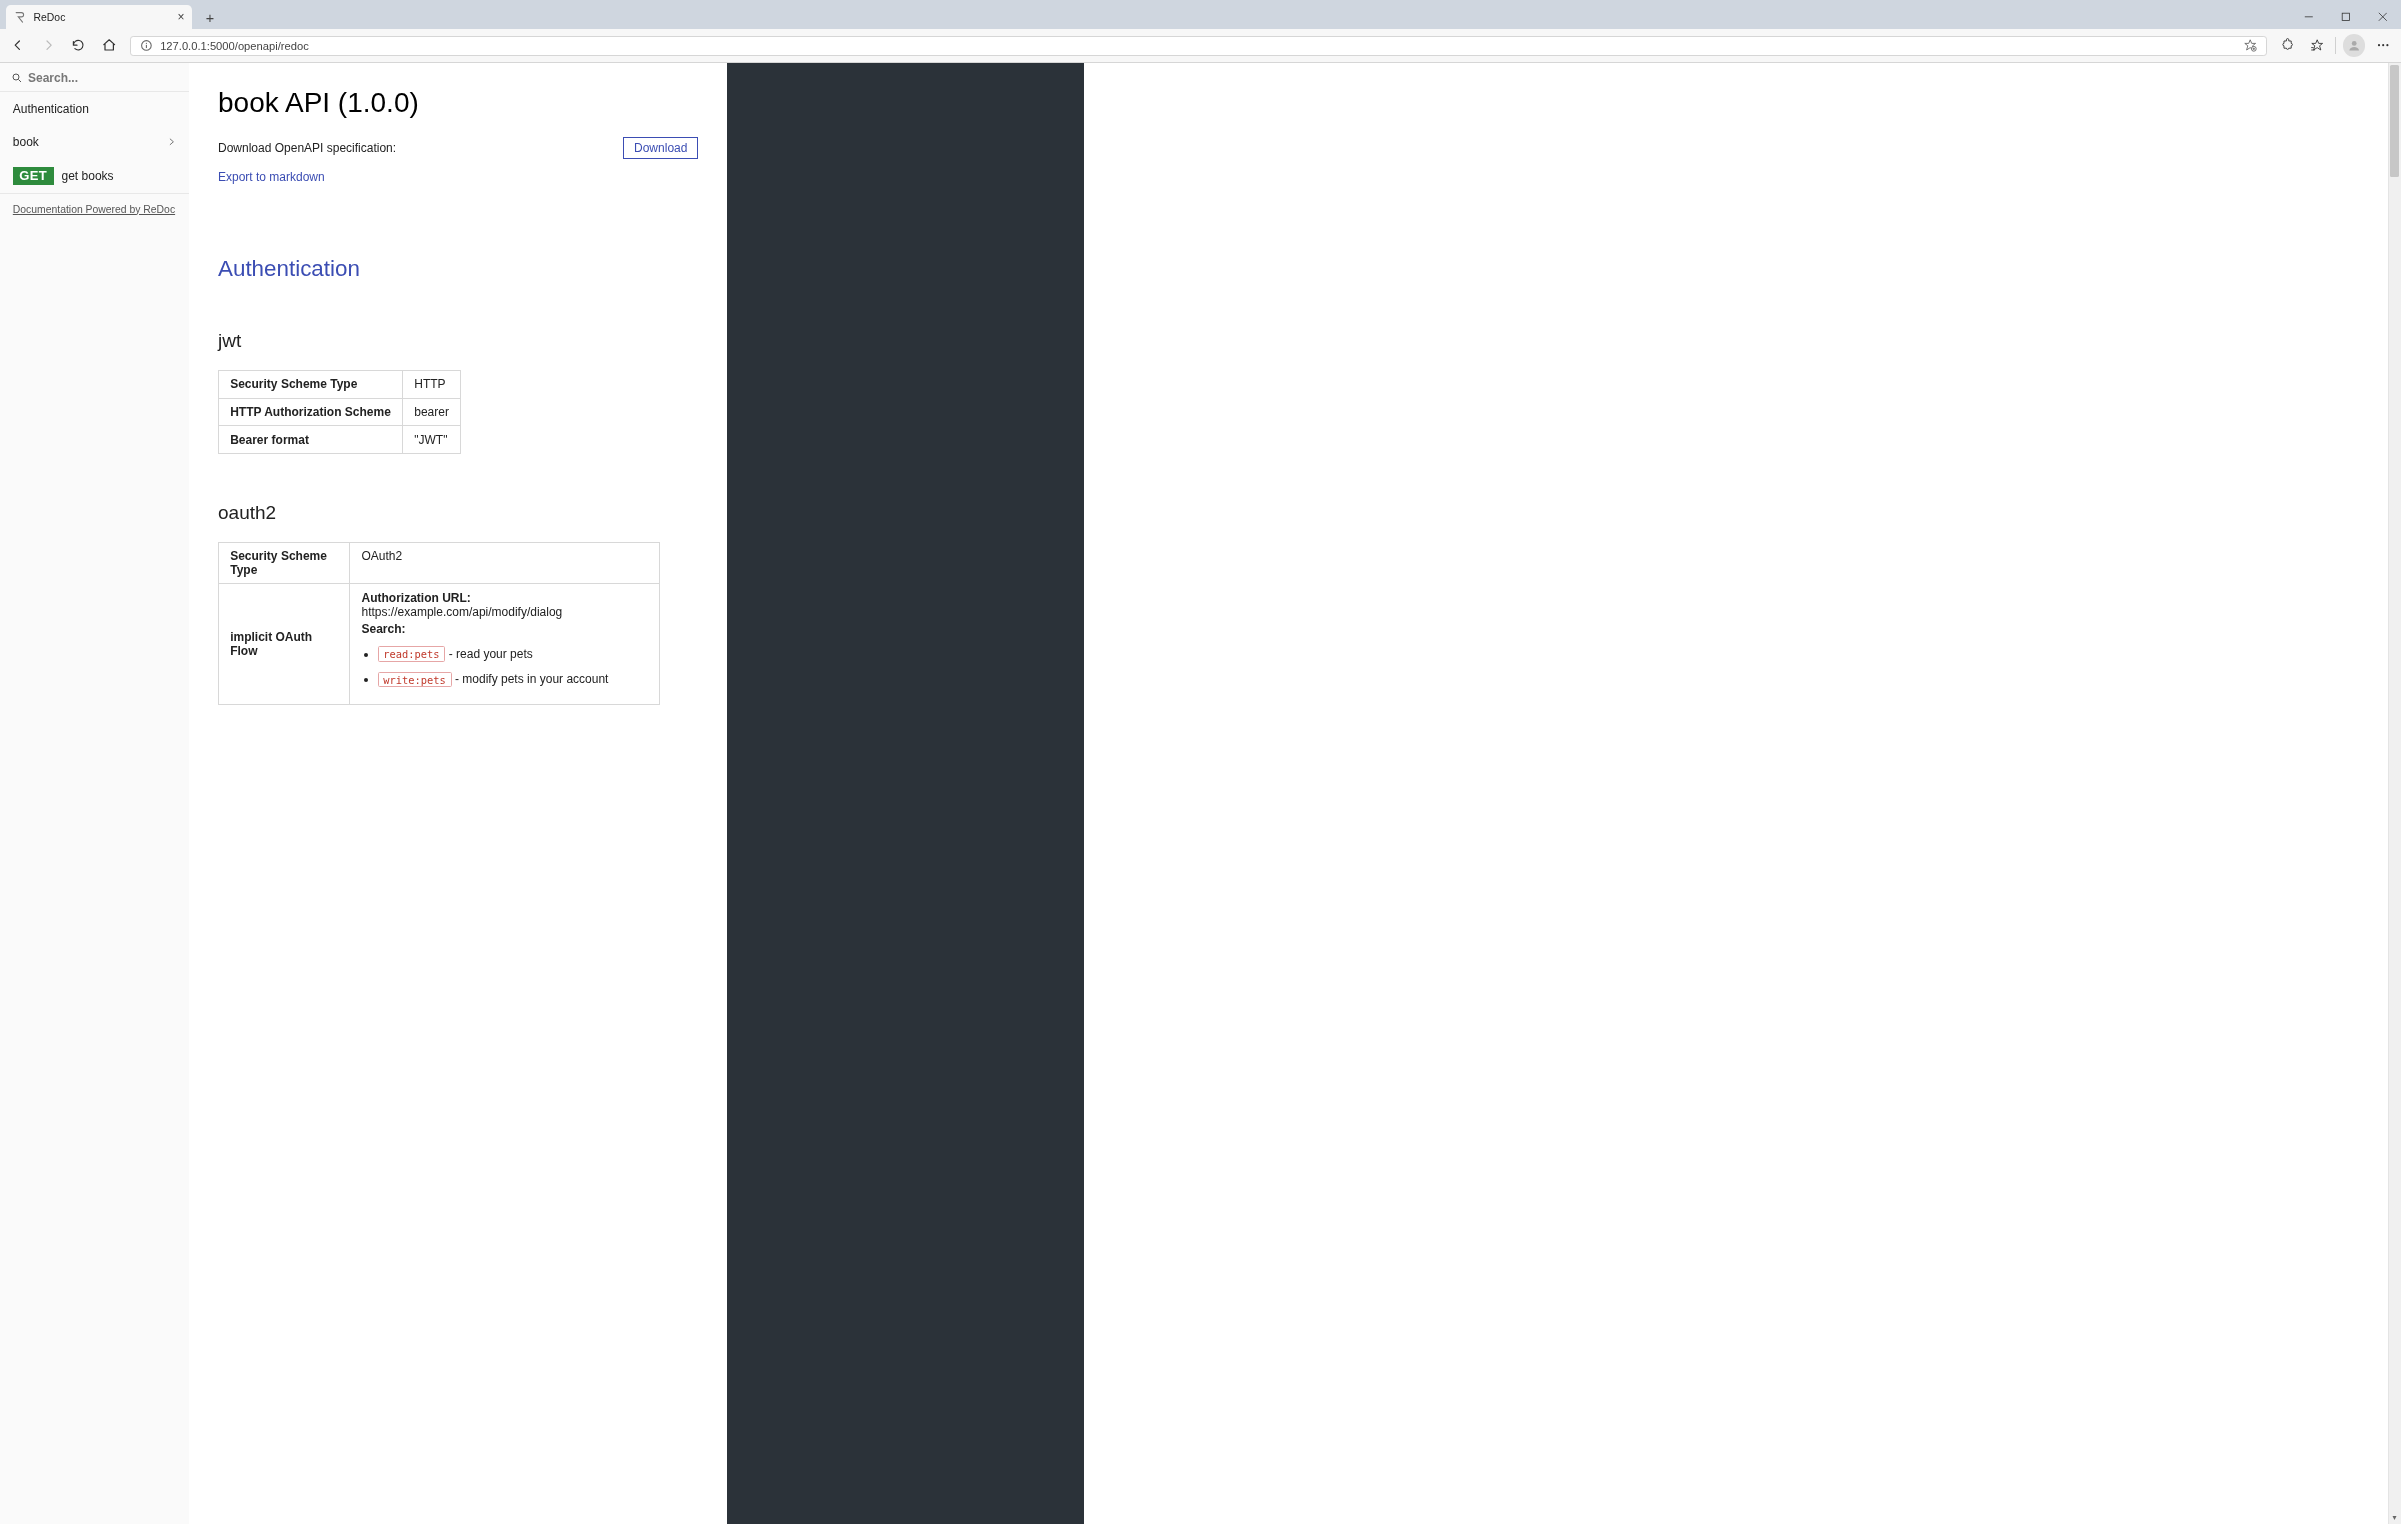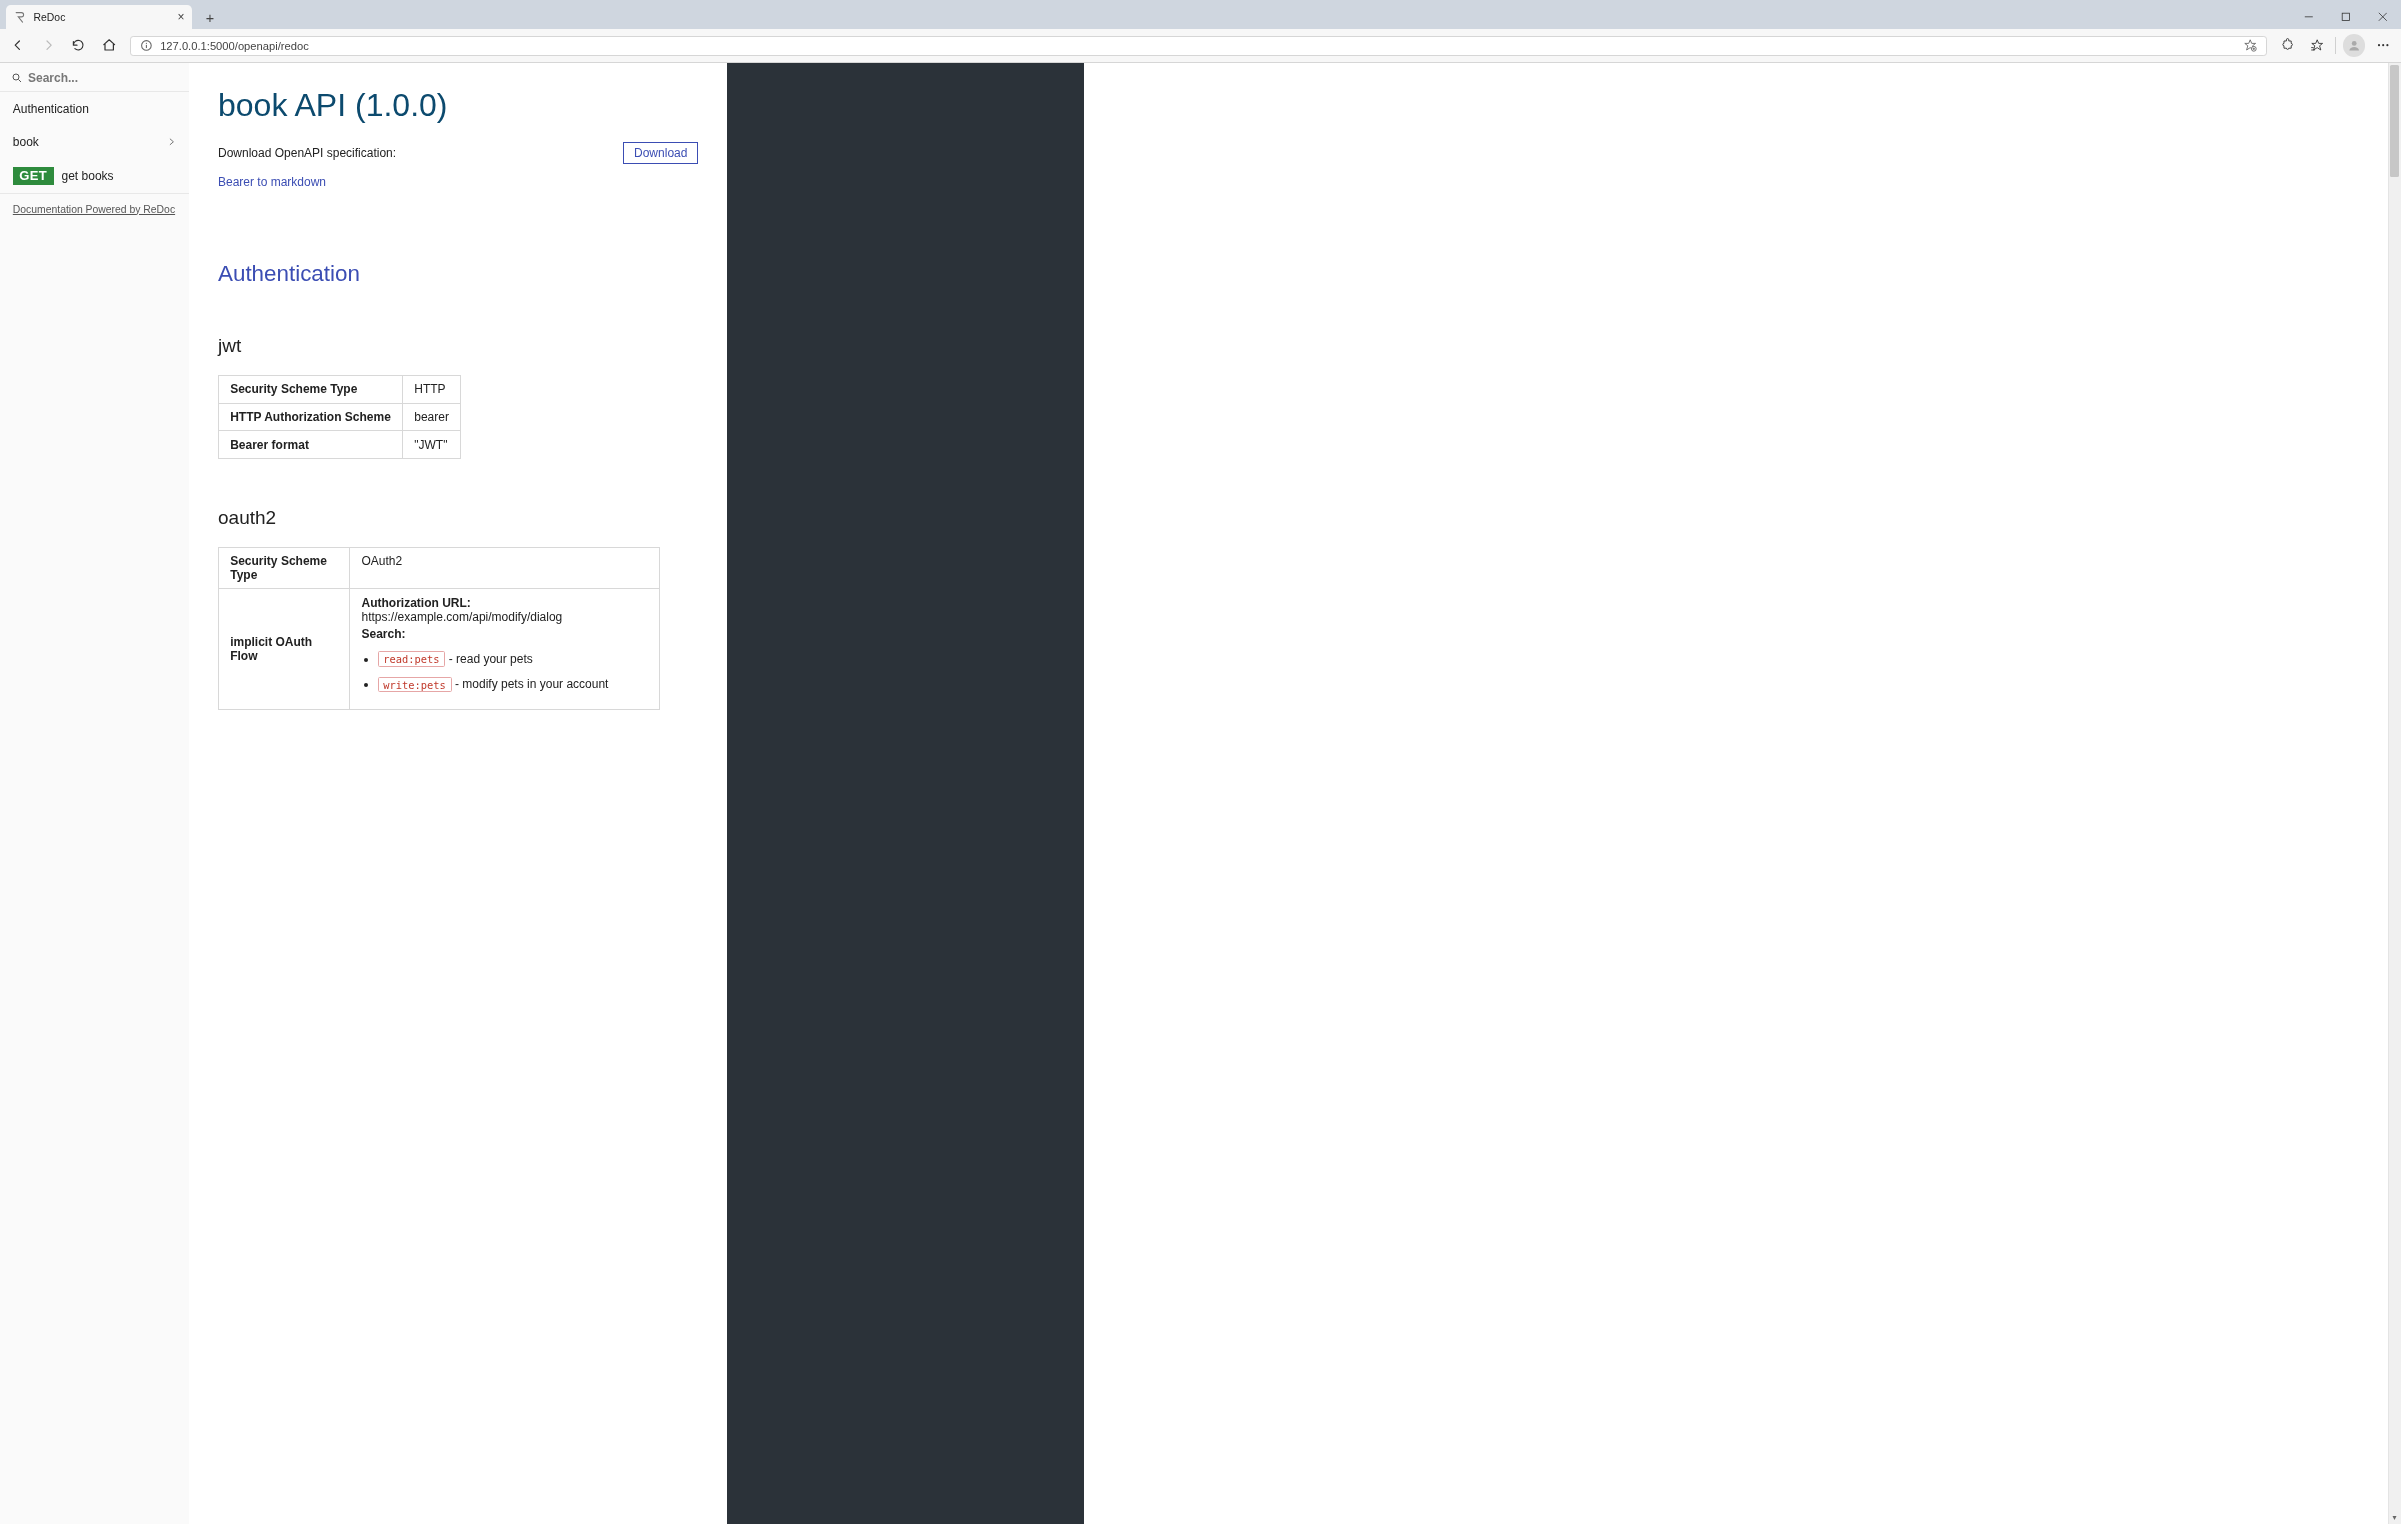--- a/index.html
+++ b/index.html
@@ -51,21 +51,21 @@
   .side-item { display:flex; align-items:center; justify-content:space-between; padding: 9.6px 12.8px; font-size:12px; color:#222; cursor:pointer; }
   .side-sub { display:flex; align-items:center; gap:8px; padding: 8px 12.8px; font-size:12px; cursor:pointer; }
   .http-badge { display:inline-block; background:#2e8b3d; color:#fff; font-size:13px; font-weight:700; padding:1.6px 6.4px; border-radius:0; letter-spacing:0.4px; }
   .powered { padding: 9.6px 12.8px; border-top:0.8px solid #e8e8e8; font-size:10.4px; color:#555; text-decoration:underline; cursor:pointer; }
 
   
   .content-wrap { flex:1; display:flex; overflow:auto; }
   .content-left { flex:1; max-width: 538px; padding: 24px 29px 48px; min-width:0; }
   .content-dark { width: 357px; background:#2b3239; flex-shrink:0; margin-right:12.8px; }
 
-  h1.api-title { color:#0c4a6e; font-size:32px; font-weight:400; margin-bottom: 17.6px; }
+  h1.api-title { color:#000000; font-size:28px; font-weight:400; margin-bottom: 17.6px; }
   .dl-row { display:flex; align-items:center; gap:8px; font-size:12px; margin-bottom: 11.2px; justify-content: space-between; }
   .dl-btn { border:0.8px solid #3b4db3; color:#3b4db3; padding:3.2px 9.6px; font-size:12px; background:#fff; cursor:pointer; }
   .export-link { color:#3b4db3; font-size:12px; cursor:pointer; }
 
   h2.section { color:#3b4db3; font-size:22.4px; font-weight:400; margin-top: 72px; margin-bottom: 32px; }
   h3.scheme { color:#222; font-size:19px; font-weight:400; margin-top: 48px; margin-bottom: 17.6px; }
 
   table.auth { border-collapse:collapse; font-size:12px; }
   table.auth td { border:0.8px solid #d8d8d8; padding: 6.4px 11.2px; vertical-align:top; }
   table.auth td.k { font-weight:700; }
@@ -216,21 +216,21 @@
     <div class="powered">Documentation Powered by ReDoc</div>
   </aside>
 
   <div class="content-wrap">
     <div class="content-left">
       <h1 class="api-title">book API (1.0.0)</h1>
       <div class="dl-row">
         <span>Download OpenAPI specification:</span>
         <button class="dl-btn">Download</button>
       </div>
-      <div class="export-link">Bearer to markdown</div>
+      <div class="export-link">Export to markdown</div>
 
       <h2 class="section">Authentication</h2>
 
       <h3 class="scheme">jwt</h3>
       <table class="auth">
         <tbody>
             <tr>
           <td class="k">Security Scheme Type</td>
           <td>HTTP</td>
         </tr>

